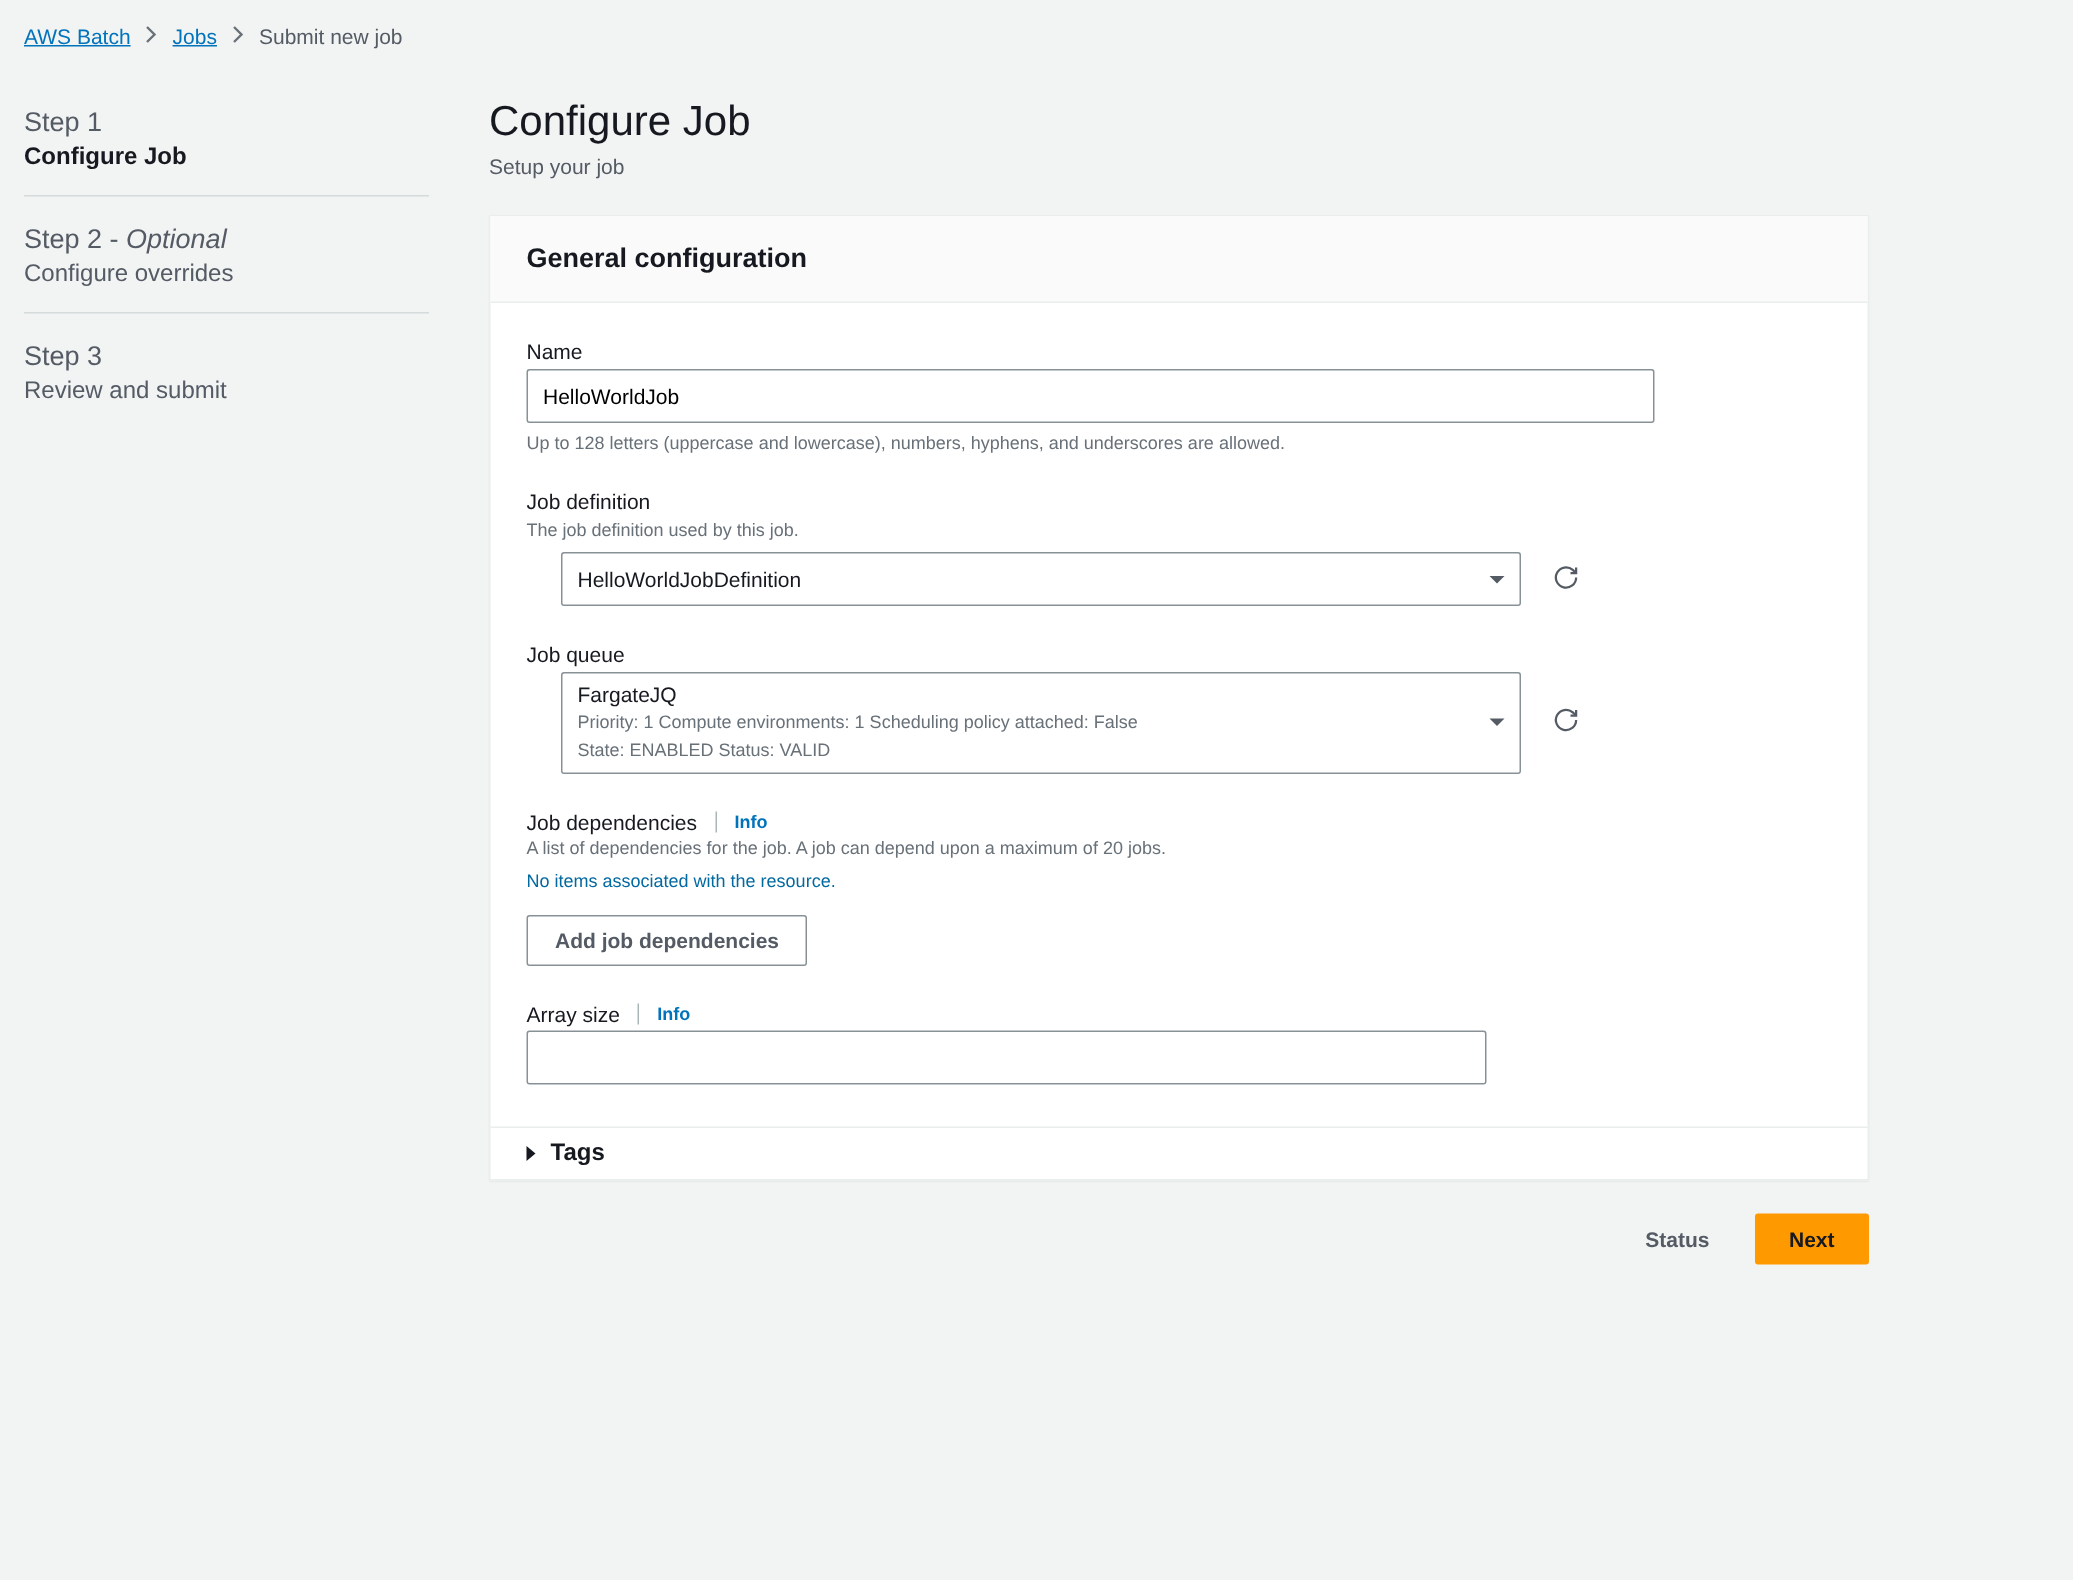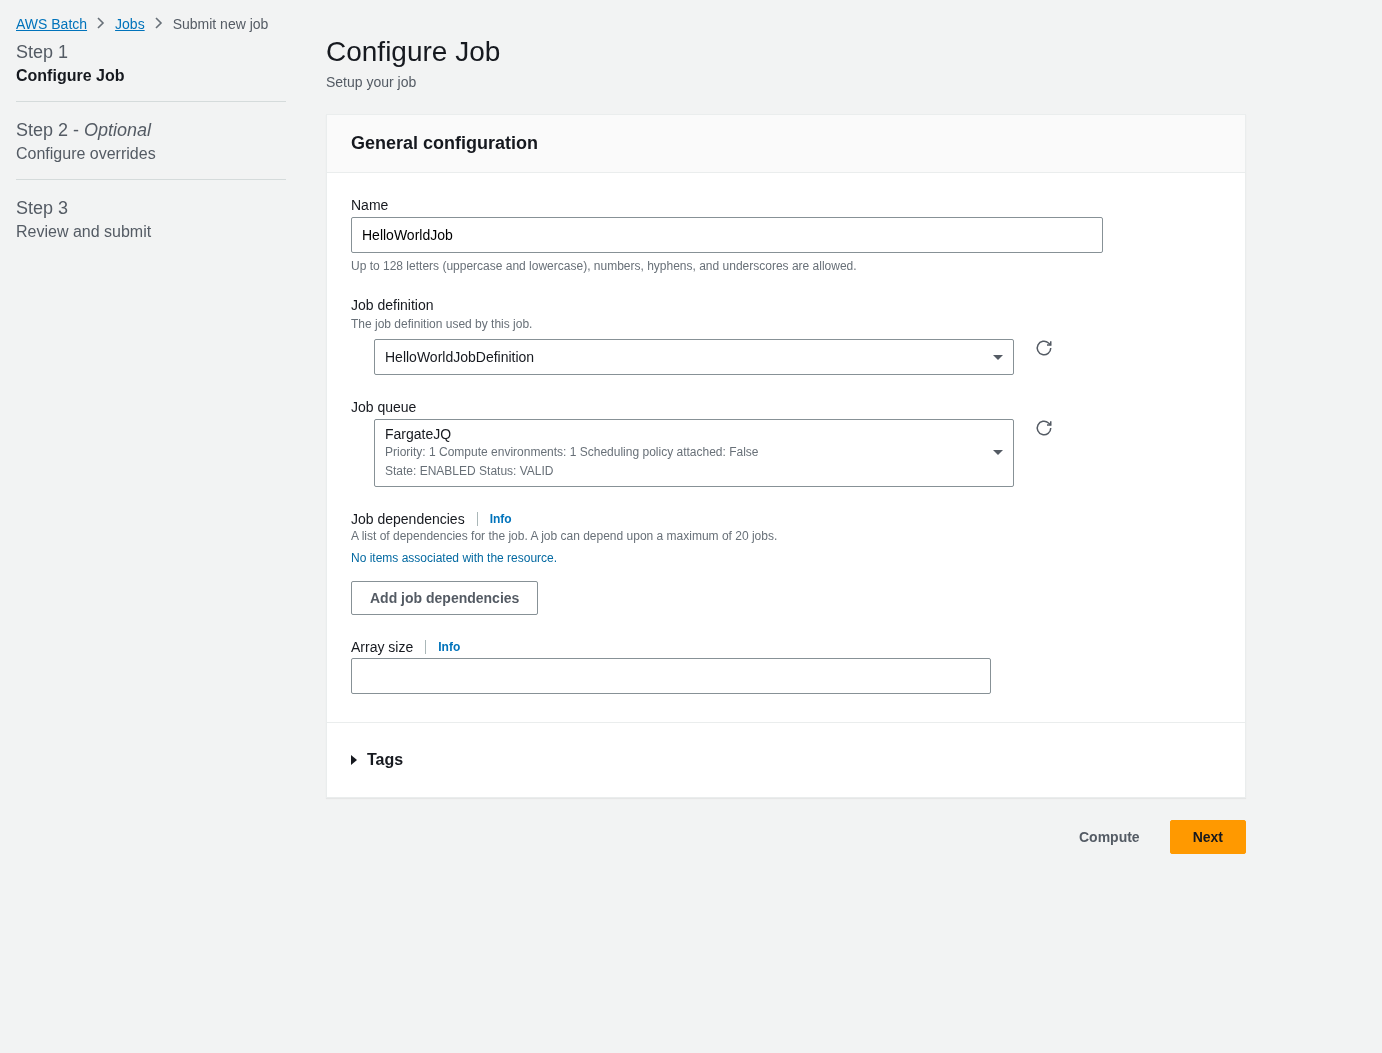--- a/index.html
+++ b/index.html
@@ -14,21 +14,21 @@
       font-size: 14px;
     }
     .page {
       padding: 16px 16px 24px 16px;
       max-width: 1382px;
     }
     .breadcrumb {
       display: flex;
       align-items: center;
       gap: 10px;
-      margin-bottom: 4px;
+      margin-bottom: 33px;
       font-size: 14px;
     }
     .breadcrumb a {
       color: #0073bb;
       text-decoration: underline;
       cursor: pointer;
     }
     .breadcrumb .sep {
       color: #687078;
     }
@@ -127,21 +127,21 @@
       width: 752px;
       max-width: 100%;
       padding: 6px 10px;
       border: 1px solid #879196;
       border-radius: 2px;
       font-size: 14px;
       height: 36px;
     }
     .select-row {
       display: flex;
-      align-items: flex-start;
+      align-items: center;
       gap: 16px;
       padding-left: 23px;
     }
     .select-box {
       width: 640px;
       max-width: 100%;
       border: 1px solid #879196;
       border-radius: 2px;
       background: #fff;
       display: flex;
@@ -209,21 +209,21 @@
       border: 1px solid #879196;
       color: #545b64;
       font-weight: 700;
       padding: 8px 18px;
       border-radius: 2px;
       cursor: pointer;
       font-size: 14px;
     }
     .collapser {
       border-top: 1px solid #eaeded;
-      padding: 28px 24px;
+      padding: 8px 24px;
       display: flex;
       align-items: center;
       gap: 10px;
       cursor: pointer;
     }
     .collapser .caret-right {
       width: 0;
       height: 0;
       border-top: 5px solid transparent;
       border-bottom: 5px solid transparent;
@@ -393,19 +393,19 @@
 
         </div>
 
         <div class="collapser">
           <span class="caret-right"></span>
           <span class="collapser-title">Tags</span>
         </div>
       </section>
 
       <div class="footer-actions">
-        <button class="btn-link">Compute</button>
+        <button class="btn-link">Status</button>
         <button class="btn-primary">Next</button>
       </div>
 
     </main>
   </div>
 </div>
 
 </body></html>

